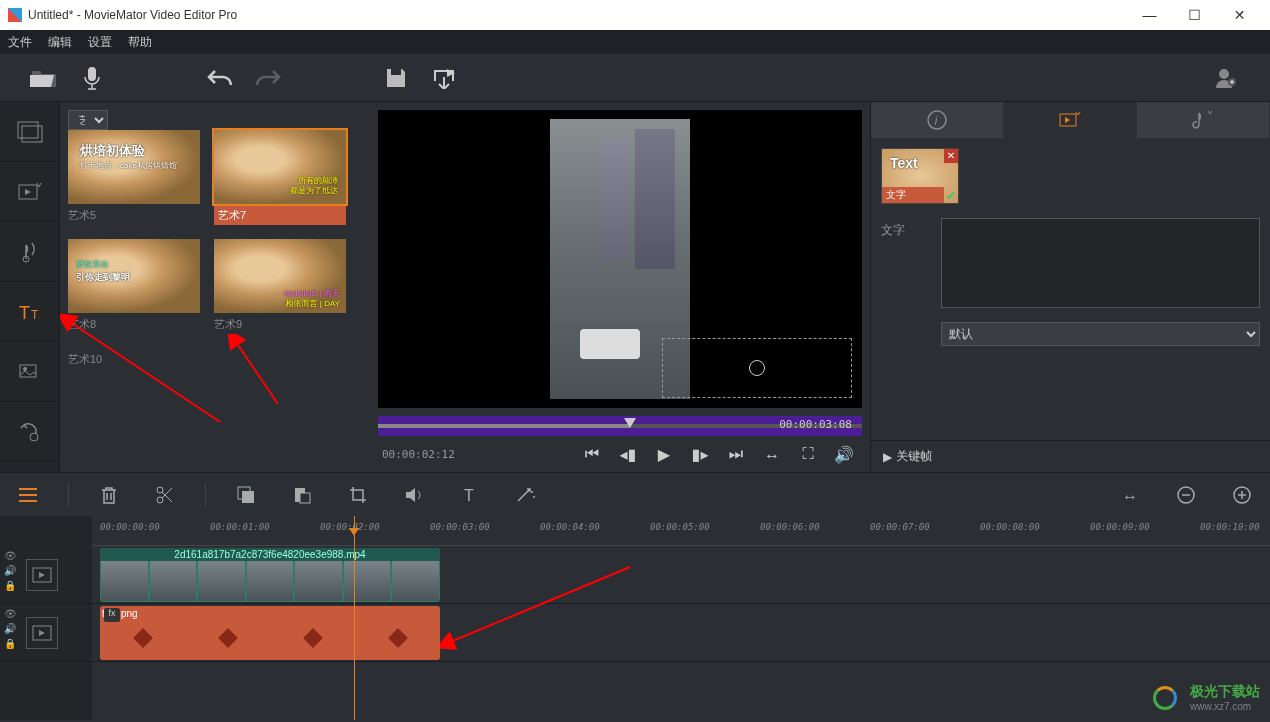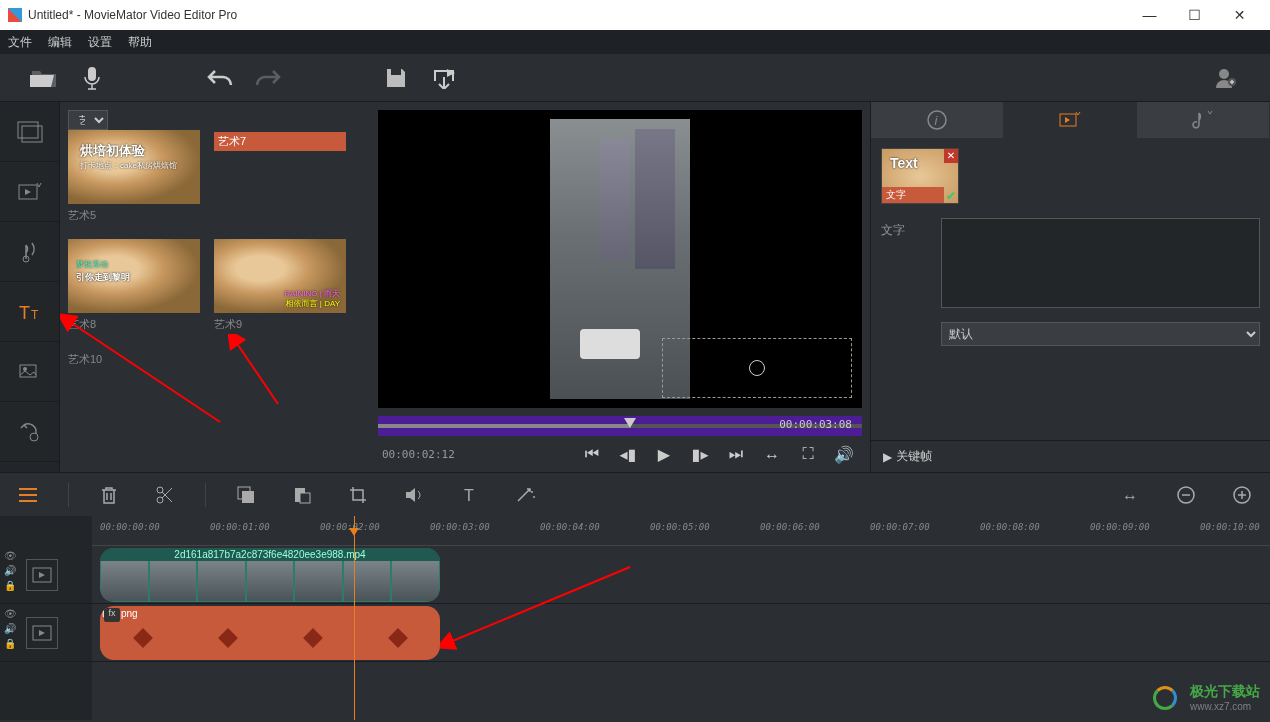--- a/index.html
+++ b/index.html
@@ -88,21 +88,21 @@
 .timeline-right { flex: 1; position: relative; overflow: hidden; }
 .ruler { height: 30px; position: relative; border-bottom: 1px solid #444; }
 .ruler .tick { position: absolute; top: 6px; font-size: 9px; color: #888; font-family: monospace; font-style: italic; }
 .playhead { position: absolute; top: 0; bottom: 0; width: 1px; background: #e67e22; z-index: 10; }
 .playhead::before { content: ''; position: absolute; top: 12px; left: -5px; width: 0; height: 0; border-left: 5px solid transparent; border-right: 5px solid transparent; border-top: 8px solid #e67e22; }
 .track { height: 58px; border-bottom: 1px solid #1a1d20; position: relative; }
 .track-head { height: 58px; border-bottom: 1px solid #1a1d20; display: flex; align-items: center; padding: 0 6px; position: relative; }
 .track-head .track-icon { width: 32px; height: 32px; border: 1px solid #555; display: flex; align-items: center; justify-content: center; color: #888; margin-left: 20px; }
 .track-head .track-ctrls { position: absolute; left: 4px; top: 4px; display: flex; flex-direction: column; gap: 4px; }
 .track-head .track-ctrls span { font-size: 10px; color: #888; cursor: pointer; }
-.clip { position: absolute; top: 2px; height: 54px; border-radius: 14px; overflow: hidden; }
+.clip { position: absolute; top: 2px; height: 54px; border-radius: 3px; overflow: hidden; }
 .clip.video { background: #2d7a6f; }
 .clip.video .clip-title { background: #1f5950; color: #9fd; font-size: 10px; text-align: center; padding: 1px; }
 .clip.video .frames { display: flex; height: 40px; }
 .clip.video .frames .f { flex: 1; background: linear-gradient(#7a8488, #4a5458); margin: 0 1px; }
 .clip.text { background: #c85a3c; }
 .clip.text .clip-title { color: #fff; font-size: 10px; padding: 2px; }
 .clip.text .fx-badge { position: absolute; left: 4px; top: 2px; width: 16px; height: 14px; background: #333; color: #ccc; font-size: 9px; text-align: center; border-radius: 2px; }
 .clip.text .diamonds { display: flex; justify-content: space-around; align-items: center; height: 34px; }
 .clip.text .diamonds .d { width: 14px; height: 14px; background: #8a2818; transform: rotate(45deg); }
 
@@ -229,20 +229,25 @@
     <div class="asset-grid">
       <div class="asset-item">
         <div class="thumb">
             <div class="thumb-face"></div>
             <div class="thumb-text" style="top:12px;left:12px;font-size:13px;font-weight:bold">烘培初体验</div>
             <div class="thumb-text" style="top:30px;left:12px;font-size:8px">打卡地点：cake私房烘焙馆</div>
           </div>
         <div class="label">艺术5</div>
       </div>
       <div class="asset-item selected">
+        <div class="thumb">
+            <div class="thumb-face"></div>
+            <div class="thumb-text" style="bottom:18px;right:8px;font-size:8px;color:#ff0">所有的颠沛</div>
+            <div class="thumb-text" style="bottom:8px;right:8px;font-size:8px;color:#ff0">都是为了抵达</div>
+          </div>
         <div class="label">艺术7</div>
       </div>
       <div class="asset-item">
         <div class="thumb">
             <div class="thumb-face"></div>
             <div class="thumb-text" style="top:20px;left:8px;font-size:8px;color:#4fc">梦想系动</div>
             <div class="thumb-text" style="top:32px;left:8px;font-size:9px;font-weight:bold">引你走到黎明</div>
           </div>
         <div class="label">艺术8</div>
       </div>

